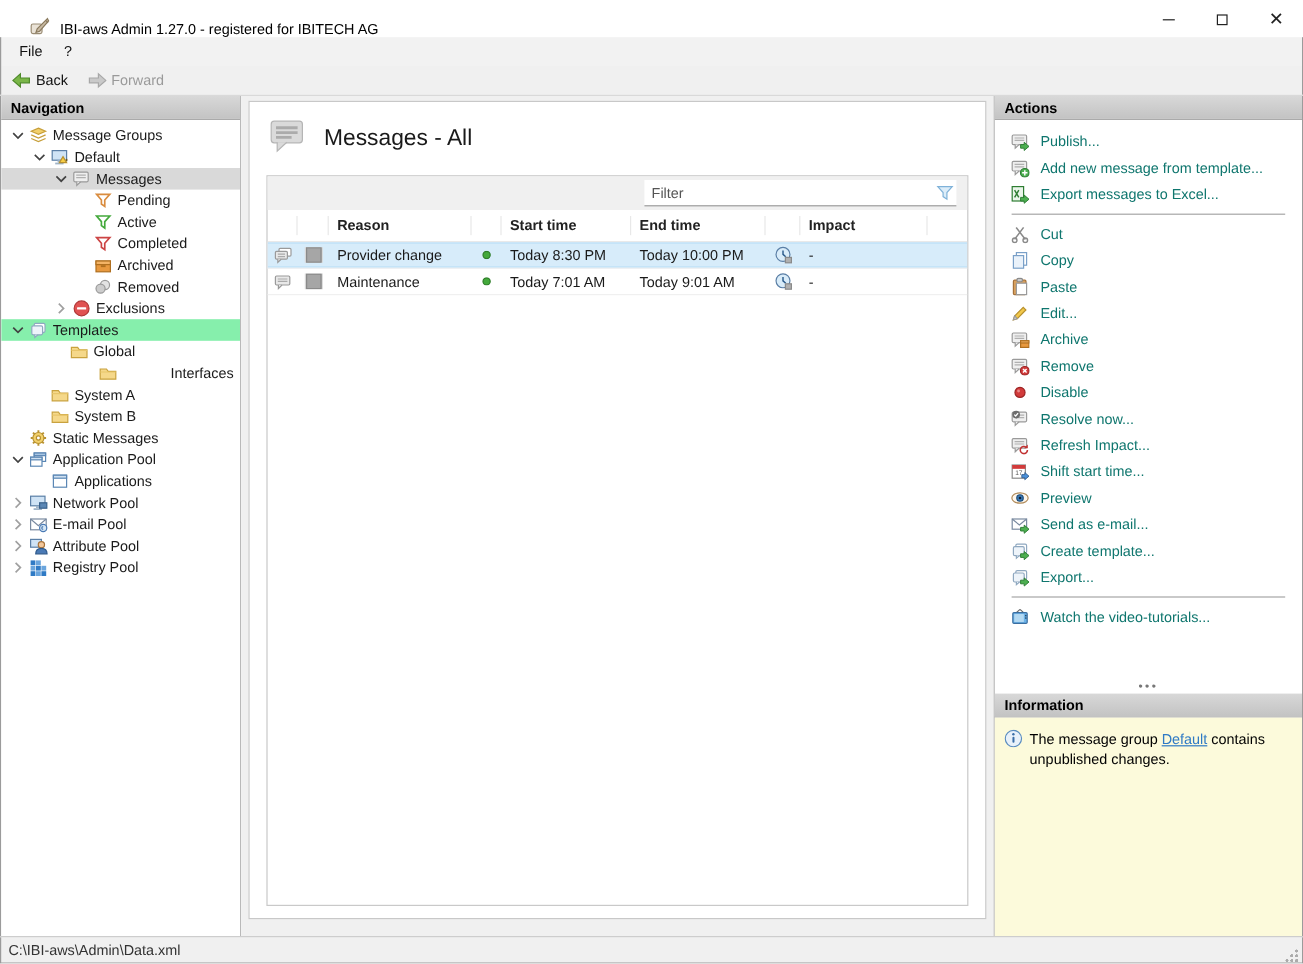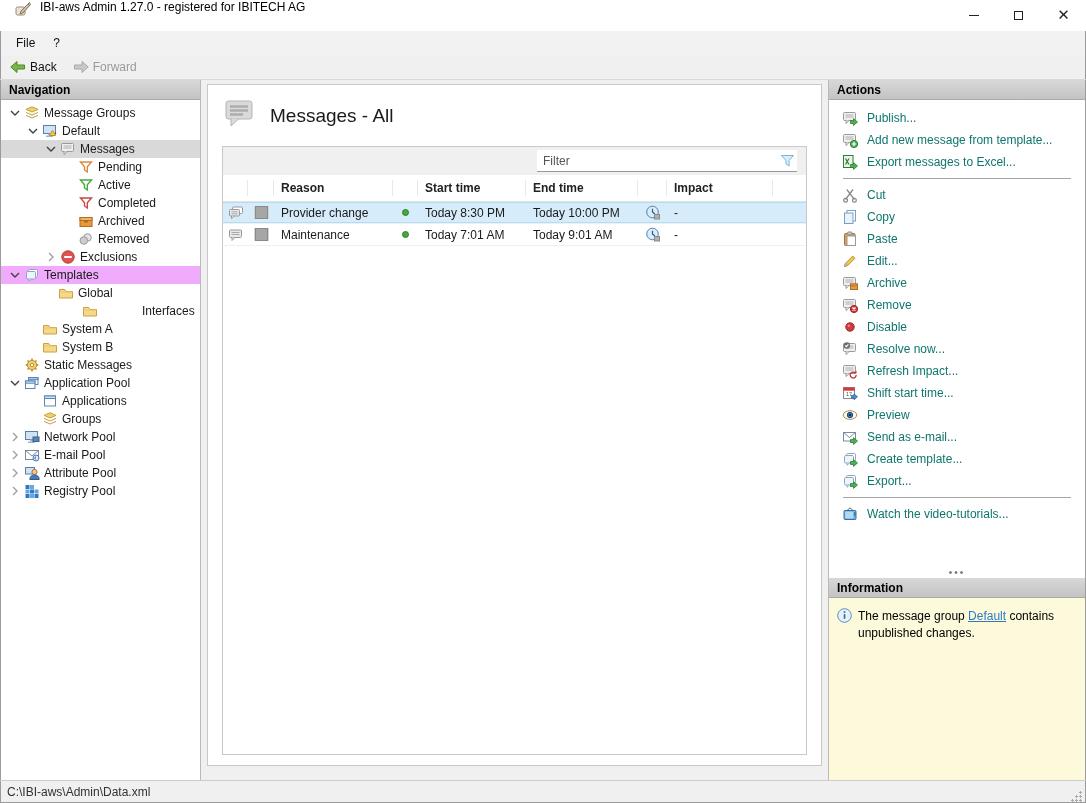--- a/index.html
+++ b/index.html
@@ -11,21 +11,21 @@
     background: #fff;
   }
   .window {
     width:1086px; height:803px;
     display:flex; flex-direction:column;
     box-shadow: inset 0 0 0 1px #9b9b9b;
     background:#fff;
     overflow:hidden;
   }
   
-  .titlebar { height:31px; display:flex; align-items:flex-start; background:#fff; flex:0 0 auto; padding-left:4px;}
+  .titlebar { height:31px; display:flex; align-items:flex-end; background:#fff; flex:0 0 auto; padding-left:14px;}
   .app-icon { width:18px; height:18px; margin:0 8px 0 10px; flex:0 0 auto; }
   .title-text { flex:1; font-size:12px; color:#000; }
   .win-btn { width:45px; height:30px; display:flex; align-items:center; justify-content:center; color:#222; }
   .win-btn .bar { width:10px; height:1px; background:#222; }
   .win-btn .box { width:9px; height:9px; border:1px solid #222; }
   .win-btn.close { font-size:15px; font-weight:400; }
   
   .menubar { height:24px; background:#f2f2f2; display:flex; align-items:center; flex:0 0 auto; box-shadow: inset 1px 0 0 #9b9b9b, inset -1px 0 0 #9b9b9b; }
   .menu-item { padding:4px 9px; color:#111; }
   .menu-item:first-child { margin-left:7px; }
@@ -41,21 +41,21 @@
     padding-left:8px;
     background:linear-gradient(#d8d8d8,#c3c3c3);
     border-bottom:1px solid #aaa;
     flex:0 0 auto;
   }
   
   .nav-panel { width:200px; flex:0 0 auto; display:flex; flex-direction:column; border-right:1px solid #b9b9b9; background:#fff; margin-left:1px;}
   .tree { flex:1; overflow:hidden; padding-top:4px; }
   .tree-row { height:18px; display:flex; align-items:center; white-space:nowrap; }
   .tree-row.selected { background:#d9d9d9; }
-  .tree-row.hover { background:#f0abfc; }
+  .tree-row.hover { background:#86efac; }
   .tree-chev { width:16px; height:16px; flex:0 0 auto; display:flex; align-items:center; justify-content:center; }
   .tree-ico { width:17px; height:16px; flex:0 0 auto; display:flex; align-items:center; justify-content:center; }
   .tree-label { padding-left:4px; }
   
   .center { flex:1; background:#f0f0f0; padding:4px 6px 14px 6px; min-width:0; display:flex; }
   .card { flex:1; background:#fff; border:1px solid #c8c8c8; display:flex; flex-direction:column; }
   .card-titlerow { display:flex; align-items:center; padding:12px 14px 10px 13px; flex:0 0 auto; }
   .page-title { font-size:19px; color:#1a1a1a; margin-left:13px; }
   .tablebox { flex:1; margin:2px 14px 10px 14px; border:1px solid #c9c9c9; display:flex; flex-direction:column; min-height:0; background:#fff; }
   .filterbar { height:28px; background:#f0f0f0; display:flex; align-items:center; justify-content:flex-end; flex:0 0 auto; }
@@ -352,31 +352,20 @@
           </div>
           <div class="tree-row" style="padding-left: 24px;">
             <span class="tree-chev"></span>
             <span class="tree-ico">
               <svg width="16" height="16" viewBox="0 0 16 16">
                 <rect x="2.5" y="3" width="11" height="10" fill="#fff" stroke="#5b87b5"></rect>
                 <rect x="2.5" y="3" width="11" height="2.5" fill="#cfe0f1" stroke="#5b87b5"></rect>
               </svg>
             </span>
             <span class="tree-label">Applications</span>
-          </div>
-          <div class="tree-row" style="padding-left: 24px;">
-            <span class="tree-chev"></span>
-            <span class="tree-ico">
-              <svg width="16" height="16" viewBox="0 0 16 16">
-                <path d="M8 1.8l6 2.6-6 2.6-2-0.9-4-1.7z" fill="#f2d06b" stroke="#c79f3a"></path>
-                <path d="M2 7.4l6 2.6 6-2.6" fill="none" stroke="#c79f3a"></path>
-                <path d="M2 10.4l6 2.6 6-2.6" fill="none" stroke="#c79f3a"></path>
-              </svg>
-            </span>
-            <span class="tree-label">Groups</span>
           </div>
           <div class="tree-row" style="padding-left: 6px;">
             <span class="tree-chev">
               <svg width="12" height="12" viewBox="0 0 12 12">
                 <path d="M4 2l4 4-4 4" fill="none" stroke="#a0a0a0" stroke-width="1.4"></path>
               </svg>
             </span>
             <span class="tree-ico">
               <svg width="16" height="16" viewBox="0 0 16 16">
                 <rect x="1.5" y="2.5" width="12" height="8" fill="#cfe3f5" stroke="#5b7fa6"></rect>

